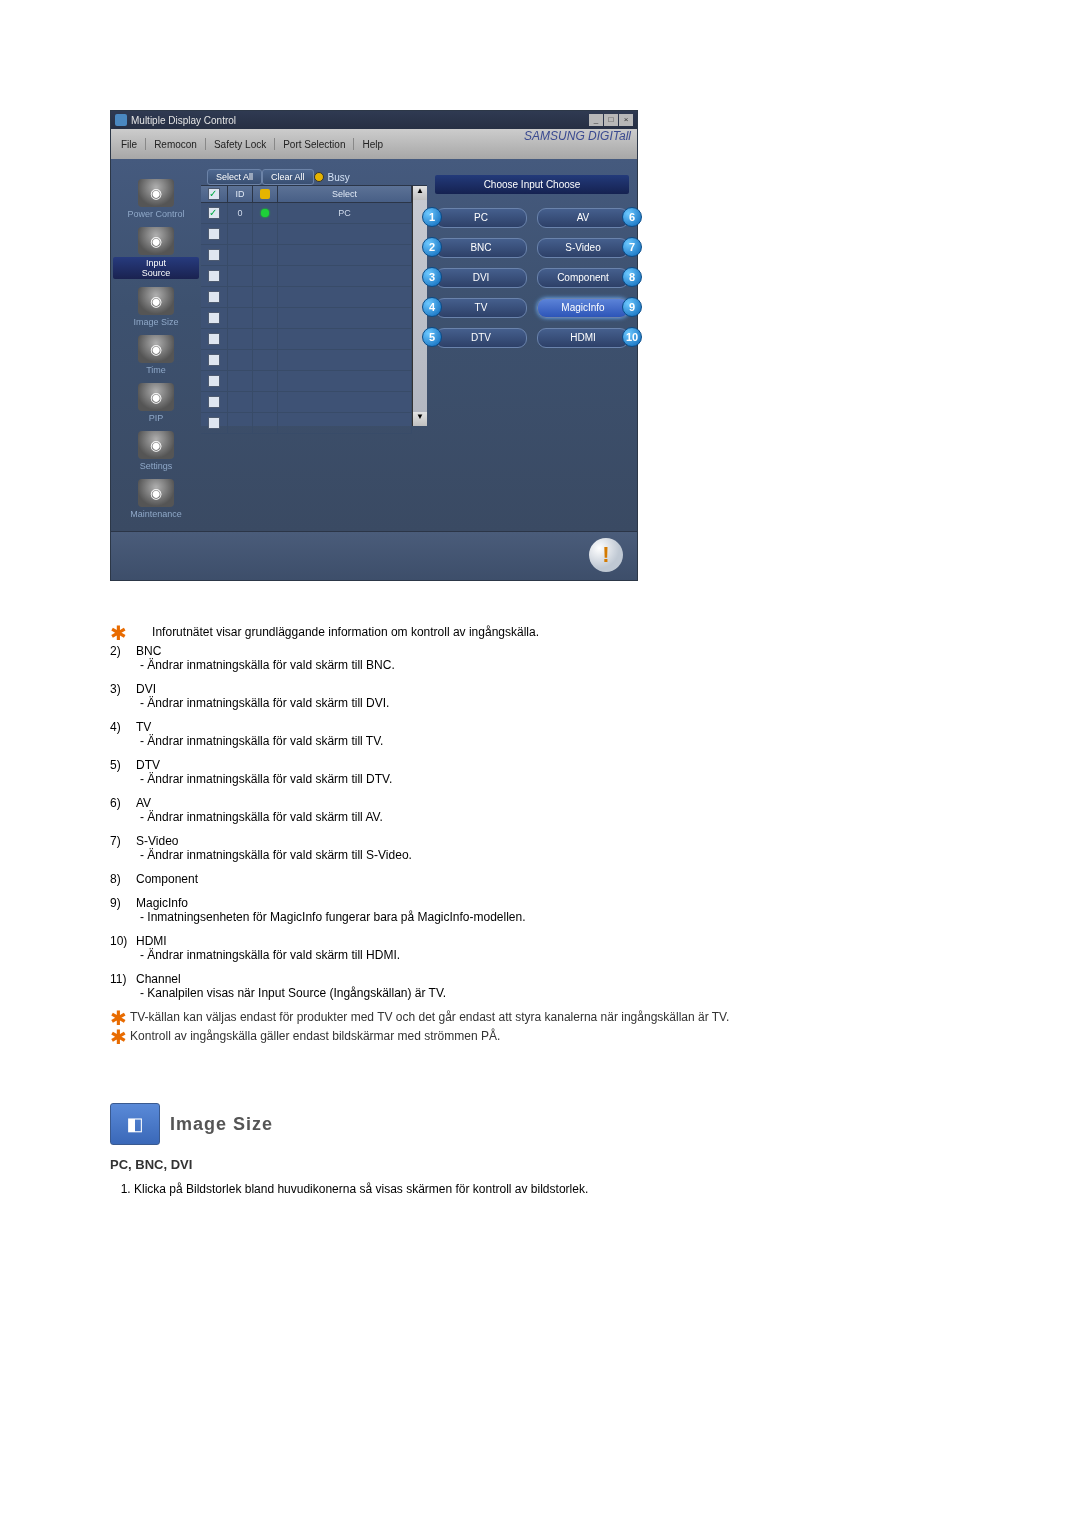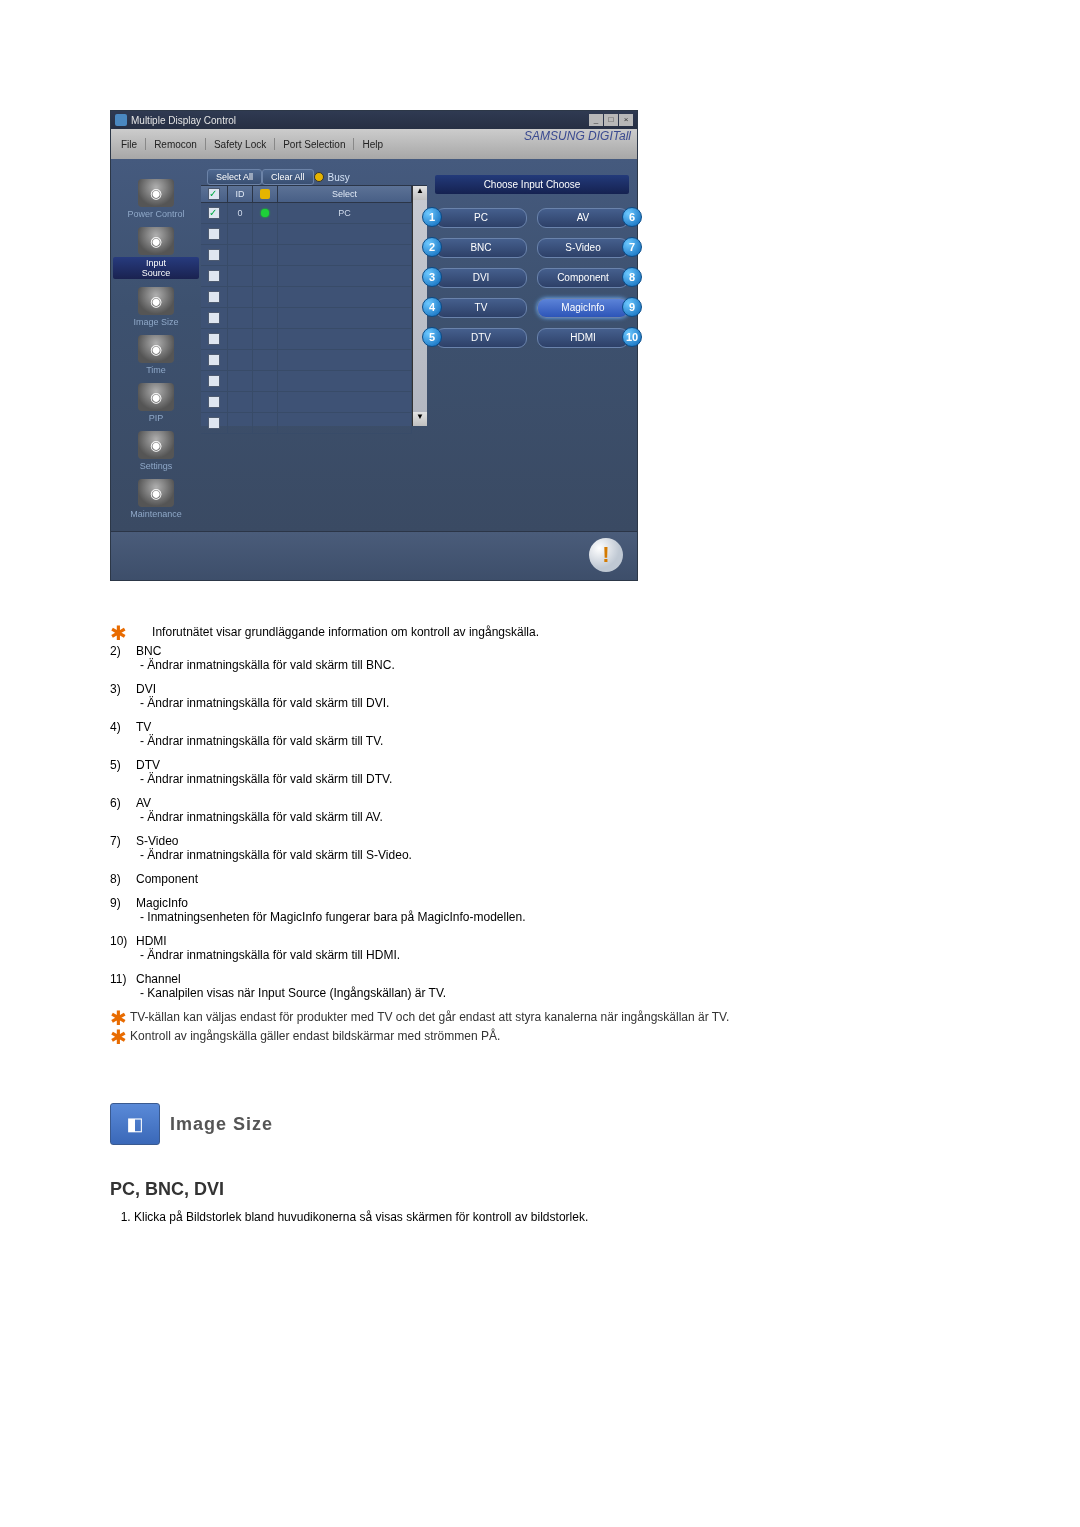--- a/index.html
+++ b/index.html
@@ -243,21 +243,21 @@
     background: linear-gradient(#5a8ad8,#3a68b8);
     border:1px solid #3a5a90;
     border-radius:3px;
     position:relative;
     display:flex;align-items:center;justify-content:center;
     color:#fff;font-size:18px;
   }
   .section-head h3 {
     font-size:18px; color:#555; margin:0; letter-spacing:1px;
   }
-  h2.sub { font-size:18px; color:#333; margin:34px 0 10px 0; }
+  h2.sub { font-size:13px; color:#333; margin:12px 0 10px 0; }
   ol.numbered { margin:6px 0 0 0; padding-left:24px; }
 </style>
 </head>
 <body>
 
 <div class="page">
 
   <div class="app-window">
     <div class="titlebar">
       <div class="logo"></div>

